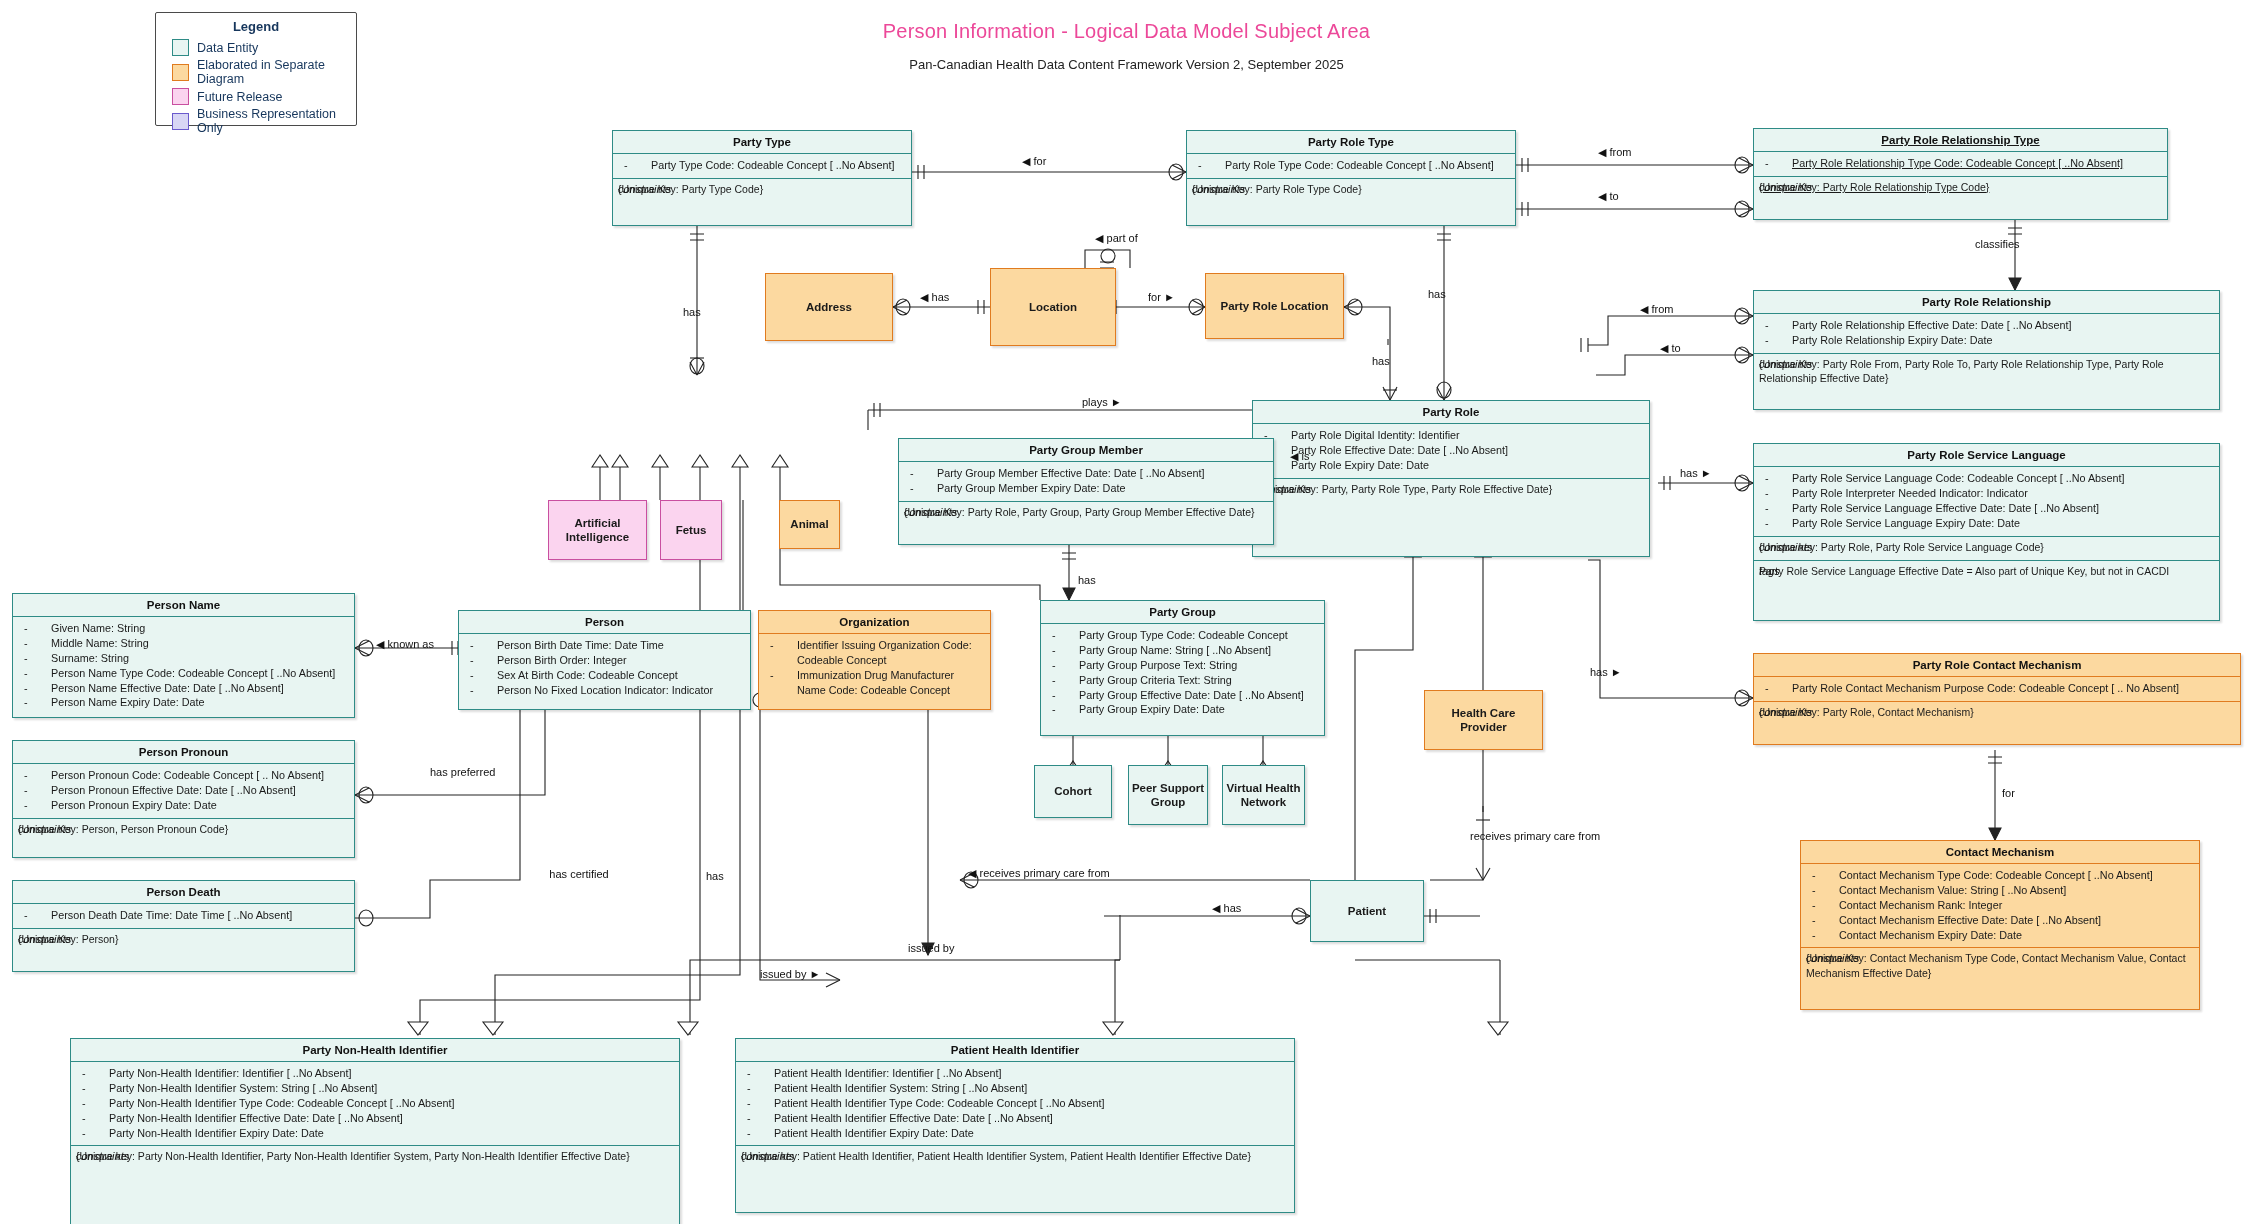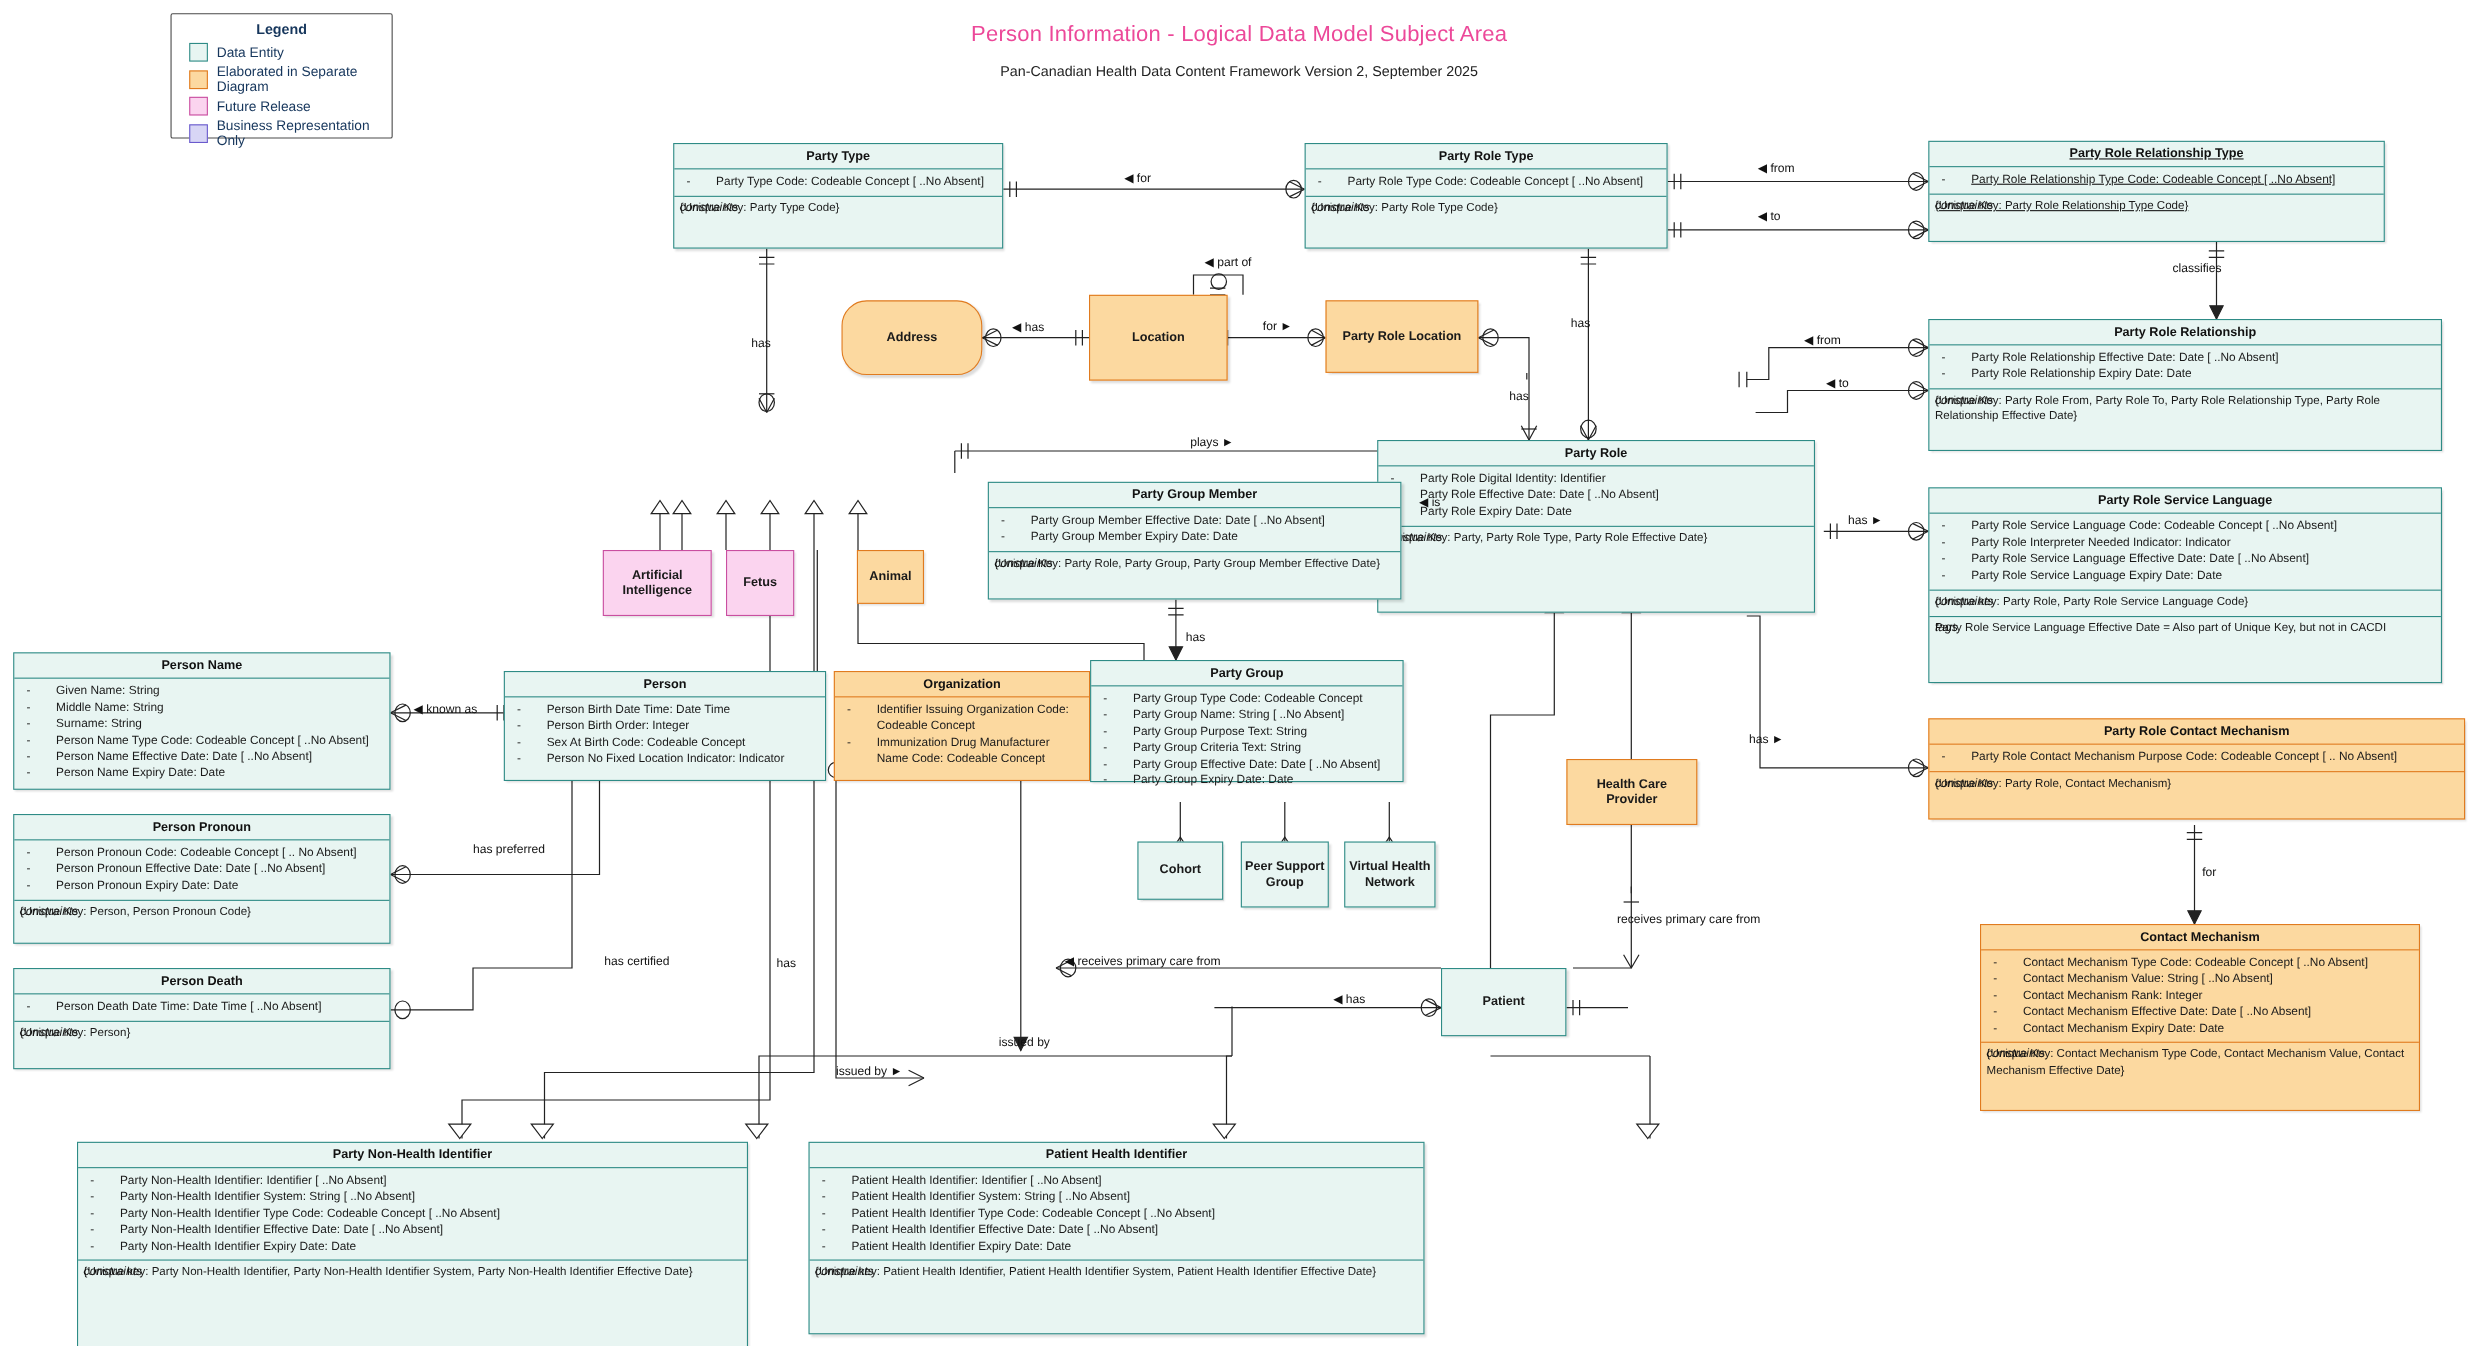--- a/index.html
+++ b/index.html
@@ -313,21 +313,21 @@
     <div class="cons sep">
       <span class="lbl">constraints</span>
       <span>{Unique key: Party Role, Party Role Service Language Code}</span>
     </div>
     <div class="cons sep">
       <span class="lbl">tags</span>
       <span>Party Role Service Language Effective Date = Also part of Unique Key, but not in CACDI</span>
     </div>
   </div>
 
-  <div class="ent orange boxonly" style="left:765px;top:273px;width:128px;height:68px;border-radius:23px;">
+  <div class="ent orange boxonly" style="left:765px;top:273px;width:128px;height:68px;">
     <span>Address</span>
   </div>
 
   <div class="ent orange boxonly" style="left:990px;top:268px;width:126px;height:78px;">
     <span>Location</span>
   </div>
 
   <div class="ent orange boxonly" style="left:1205px;top:273px;width:139px;height:66px;">
     <span>Party Role Location</span>
   </div>
@@ -403,21 +403,21 @@
   <div class="ent orange" style="left:758px;top:610px;width:233px;height:100px;">
     <div class="hdr">Organization</div>
     <div class="attrs sep">
       <ul>
         <li>Identifier Issuing Organization Code: Codeable Concept</li>
         <li>Immunization Drug Manufacturer Name Code: Codeable Concept</li>
       </ul>
     </div>
   </div>
 
-  <div class="ent" style="left:991px;top:600px;width:285px;height:111px;">
+  <div class="ent" style="left:1040px;top:600px;width:285px;height:136px;">
     <div class="hdr">Party Group</div>
     <div class="attrs sep">
       <ul>
         <li>Party Group Type Code: Codeable Concept</li>
         <li>Party Group Name: String [ ..No Absent]</li>
         <li>Party Group Purpose Text: String</li>
         <li>Party Group Criteria Text: String</li>
         <li>Party Group Effective Date: Date [ ..No Absent]</li>
         <li>Party Group Expiry Date: Date</li>
       </ul>

